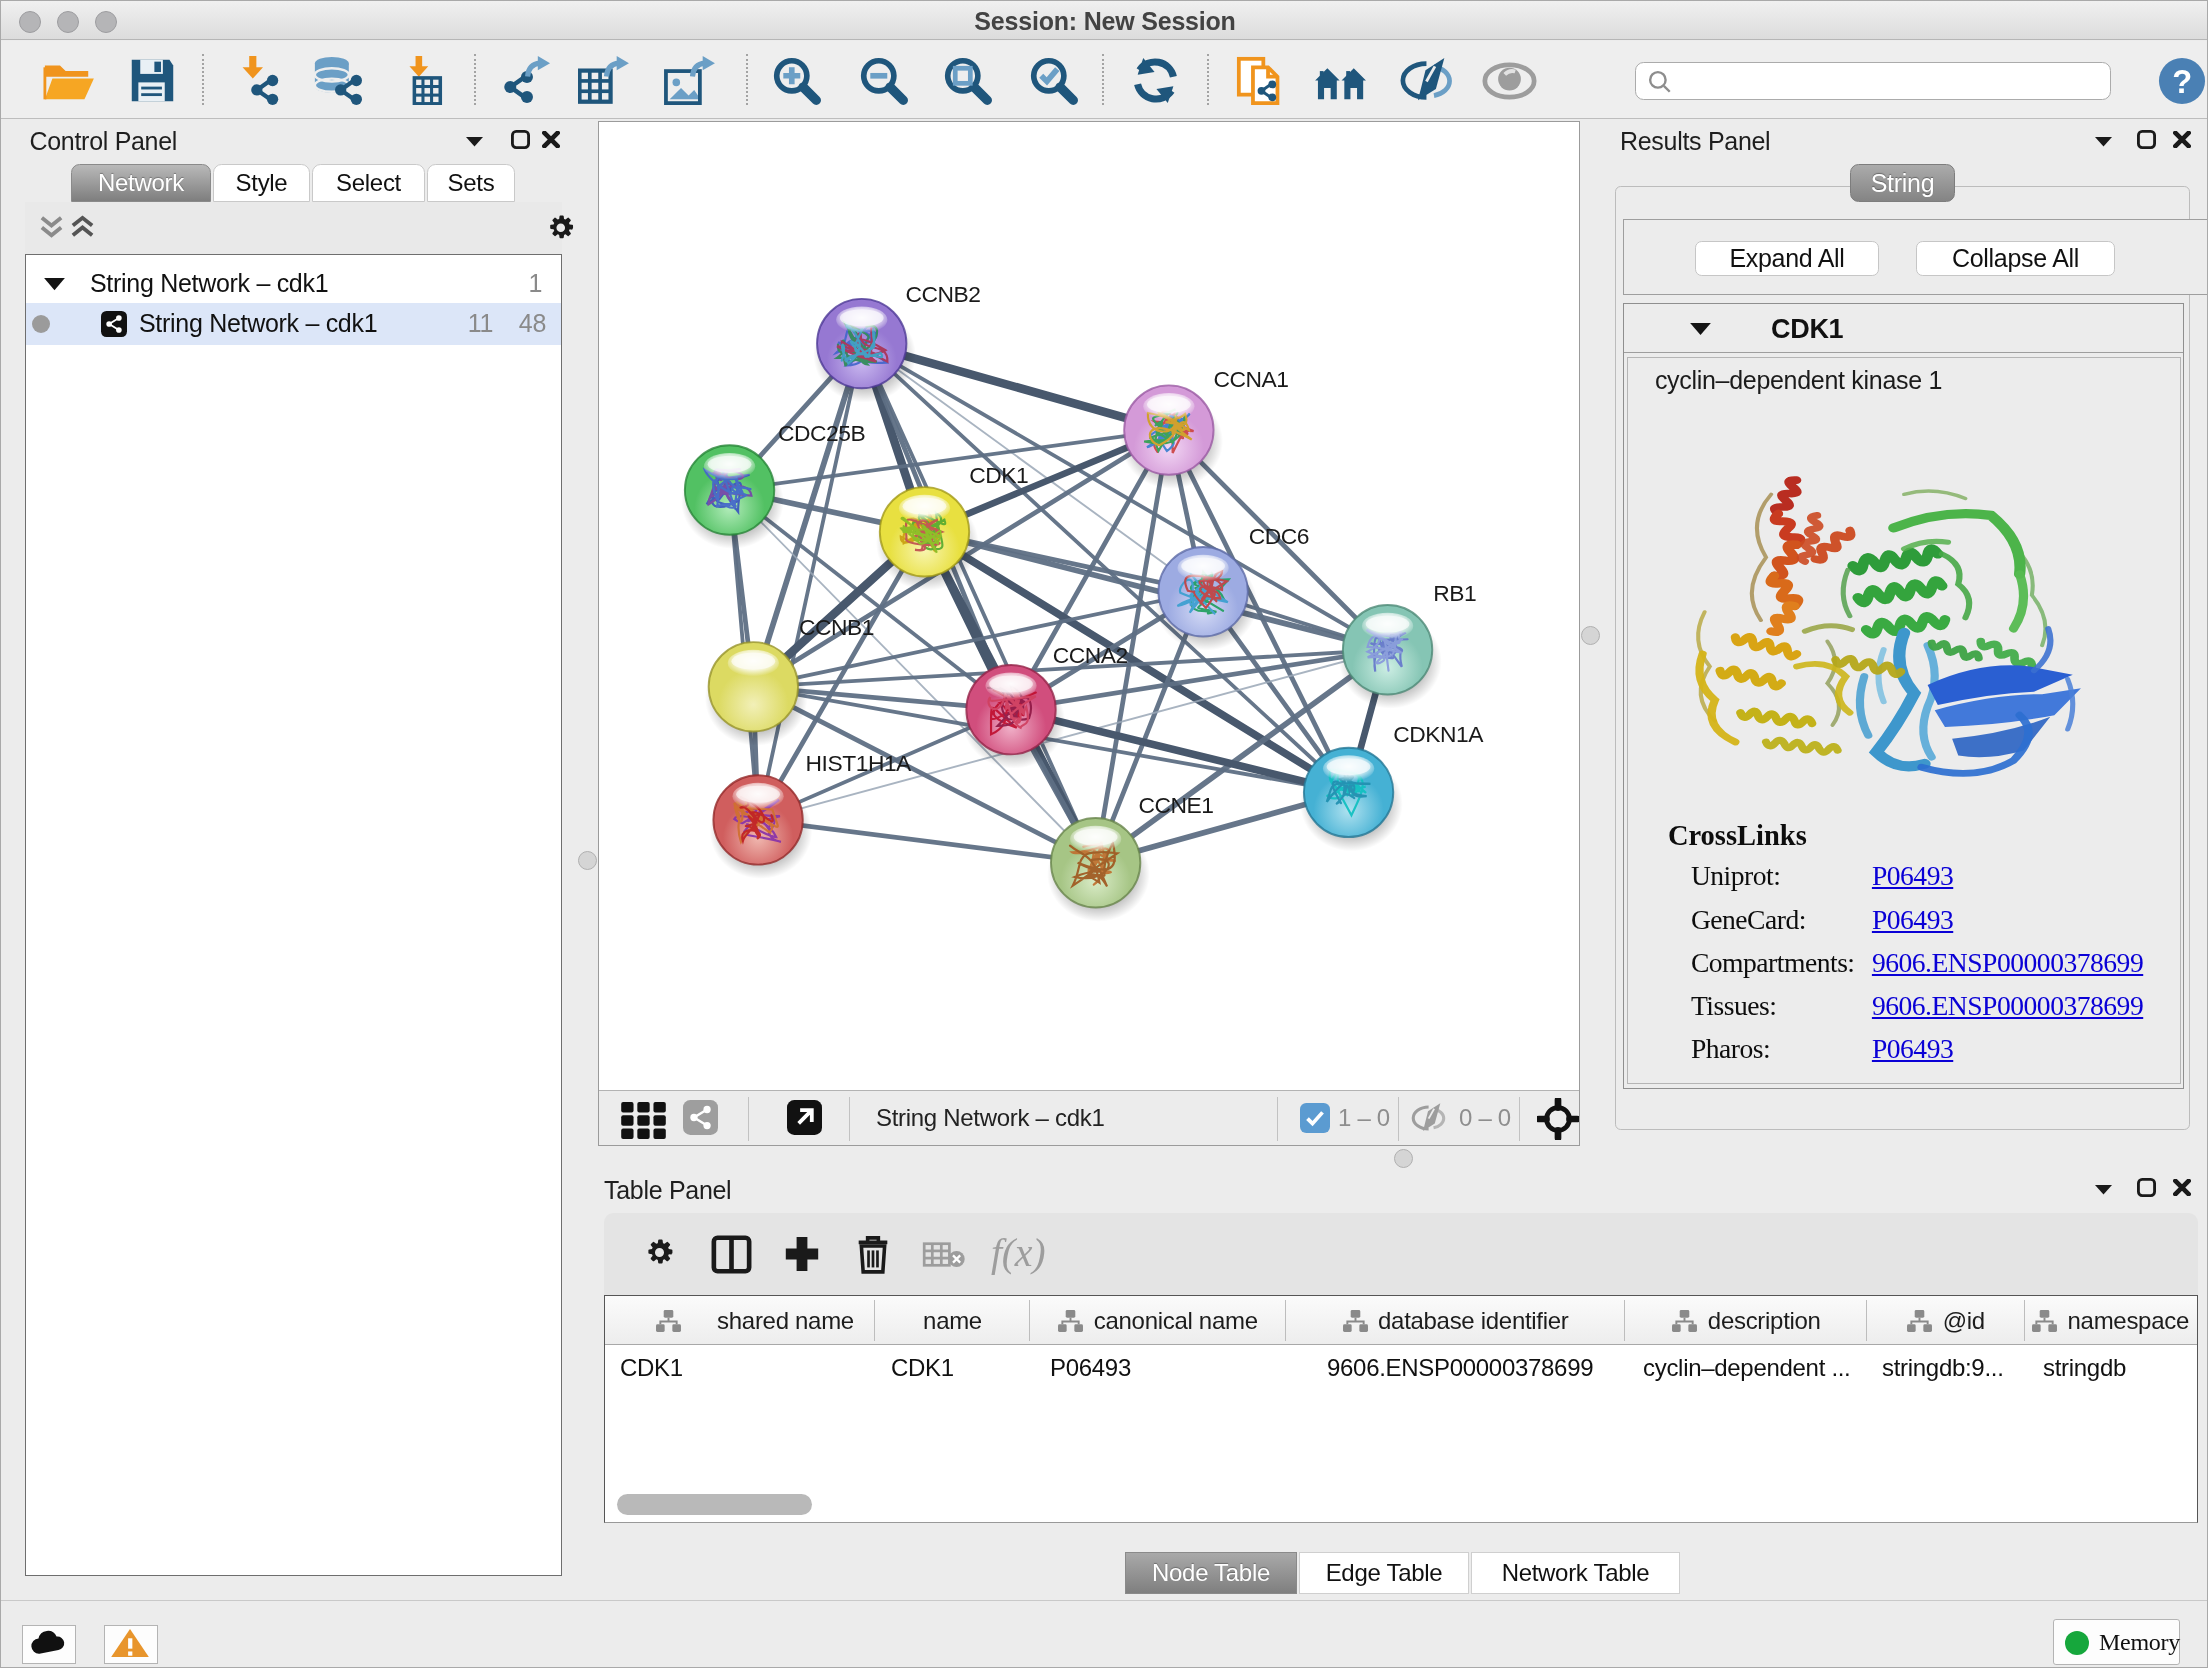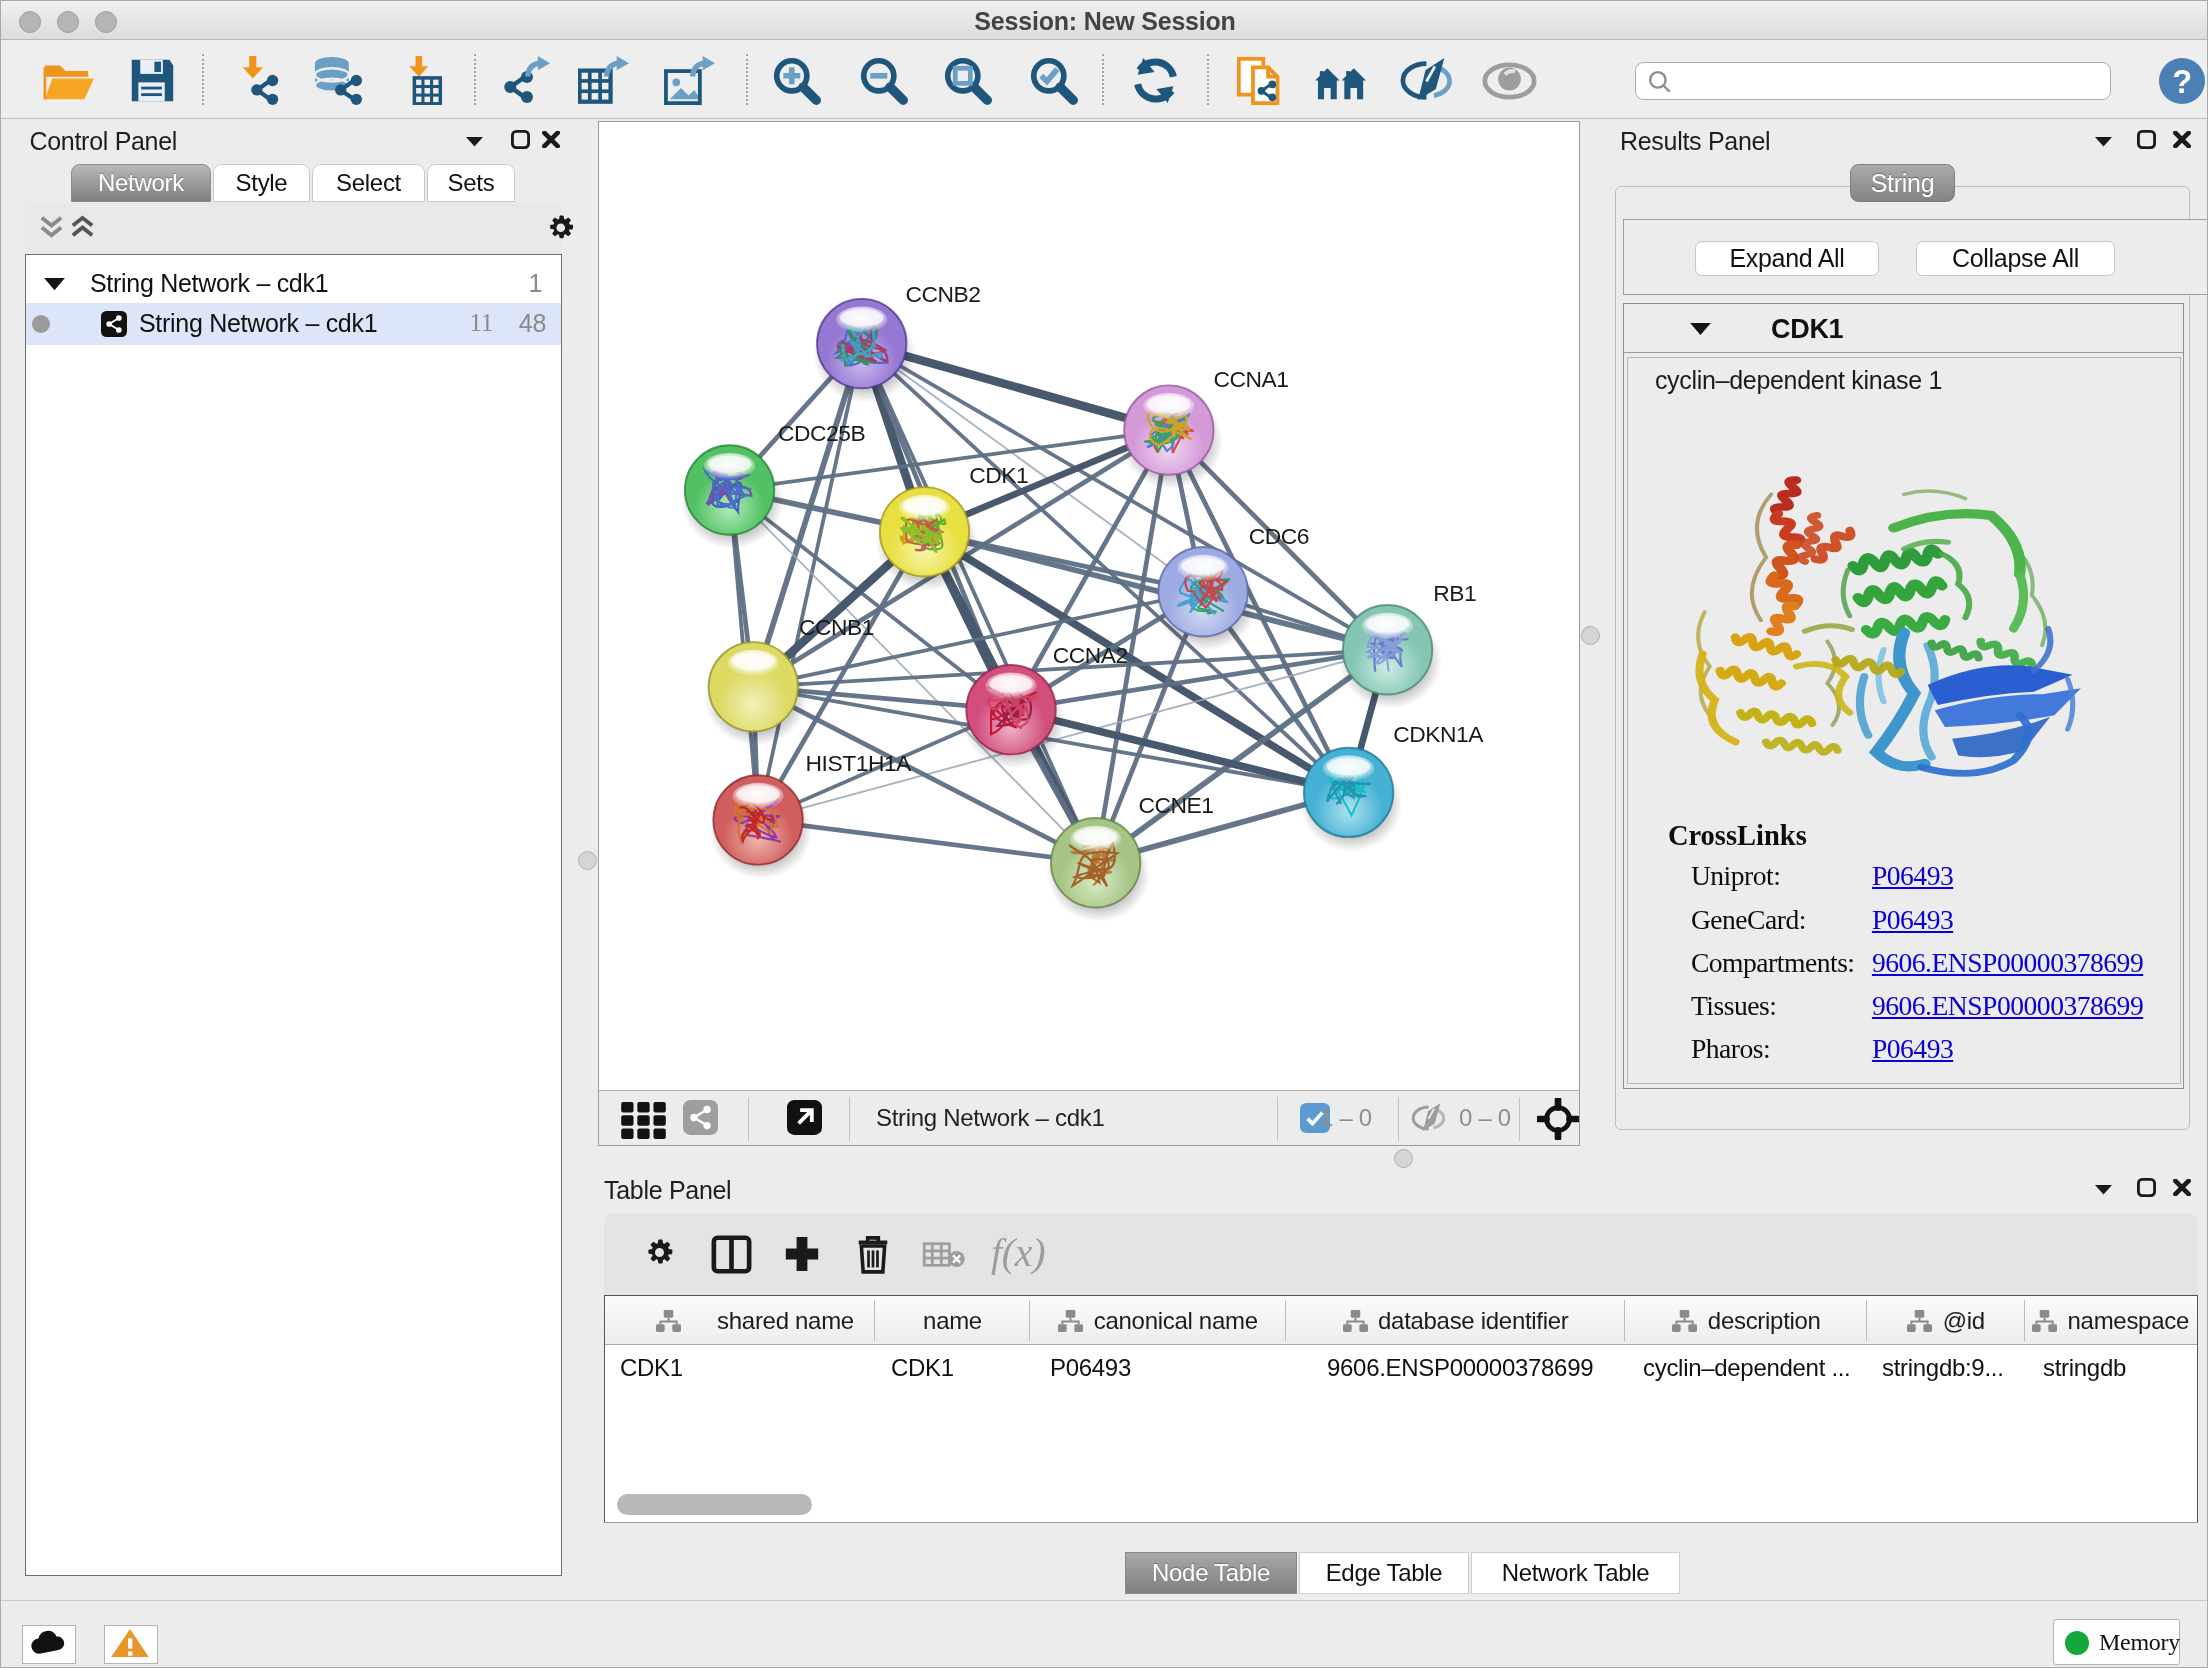--- a/index.html
+++ b/index.html
@@ -322,21 +322,21 @@
     <svg class="abs" style="left:75px; top:7.6px;" width="26" height="26" viewBox="0 0 24 24">
       <rect x="0" y="0" width="24" height="24" rx="5" fill="#111"></rect>
       <g fill="#fff">
           <circle cx="16.5" cy="6.5" r="2.6"></circle>
           <circle cx="7.5" cy="12" r="2.6"></circle>
           <circle cx="16.5" cy="17.5" r="2.6"></circle>
           <path d="M7.5 12 L16.5 6.5 M7.5 12 L16.5 17.5" stroke="#fff" stroke-width="1.8"></path>
         </g>
     </svg>
     <span class="abs" style="left:113px; top:5.7px;">String Network – cdk1</span>
-    <span class="rnum" style="right:68px; top:5.7px;font-family:Liberation Serif, serif;">11</span>
+    <span class="rnum" style="right:68px; top:5.7px;">11</span>
     <span class="rnum" style="right:15px; top:5.7px;">48</span>
   </div>
 </div>
 
 <div id="netview" class="abs">
   <svg id="netsvg" width="980" height="968" viewBox="628 127 1030 1018" style="position:absolute;left:0;top:0;">
 <defs>
 <radialGradient id="shad" cx="50%" cy="50%" r="50%">
           <stop offset="55%" stop-color="#000" stop-opacity="0.35"></stop>
           <stop offset="100%" stop-color="#000" stop-opacity="0"></stop>
@@ -598,21 +598,21 @@
         <rect width="24" height="24" rx="5" fill="#111"></rect>
         <path d="M9 7 L17 7 L17 15 M17 7 L8 16" stroke="#fff" stroke-width="2.6" fill="none"></path>
       </svg>
 <div class="nbsep" style="left:250px"></div>
 <div class="abs" style="left:277px; top:13.3px;">String Network – cdk1</div>
 <div class="nbsep" style="left:678px"></div>
 <svg class="abs" style="left:701px; top:12.4px;" width="30" height="30" viewBox="0 0 24 24">
         <rect width="24" height="24" rx="5" fill="#5b9bd1"></rect>
         <path d="M6 12.5 L10 16.5 L18 7.5" stroke="#fff" stroke-width="3" fill="none"></path>
       </svg>
-<div class="abs" style="left:721px; top:13.3px; color:#8e8e8e;">1 – 0</div>
+<div class="abs" style="left:739px; top:13.3px; color:#8e8e8e;">1 – 0</div>
 <div class="nbsep" style="left:799px"></div>
 <svg class="abs" style="left:810px; top:11.4px;" width="38" height="32" viewBox="0 0 58 52">
         <path d="M30 8 A25 18 0 1 0 30 44" fill="none" stroke="#9d9d9d" stroke-width="5"></path>
         <path d="M38 11 A22 16 0 0 1 38 42" fill="none" stroke="#b5b5b5" stroke-width="5"></path>
         <path d="M21 47 L29 15 L49 2 L40 35 Z" fill="#9d9d9d"></path>
         <path d="M30 27 L39 11" stroke="#ececec" stroke-width="3" fill="none"></path>
       </svg>
 <div class="abs" style="left:860px; top:13.3px; color:#8e8e8e;">0 – 0</div>
 <div class="nbsep" style="left:920px"></div>
 <svg class="abs" style="left:938px; top:6.7px;" width="42" height="42" viewBox="0 0 44 44">

